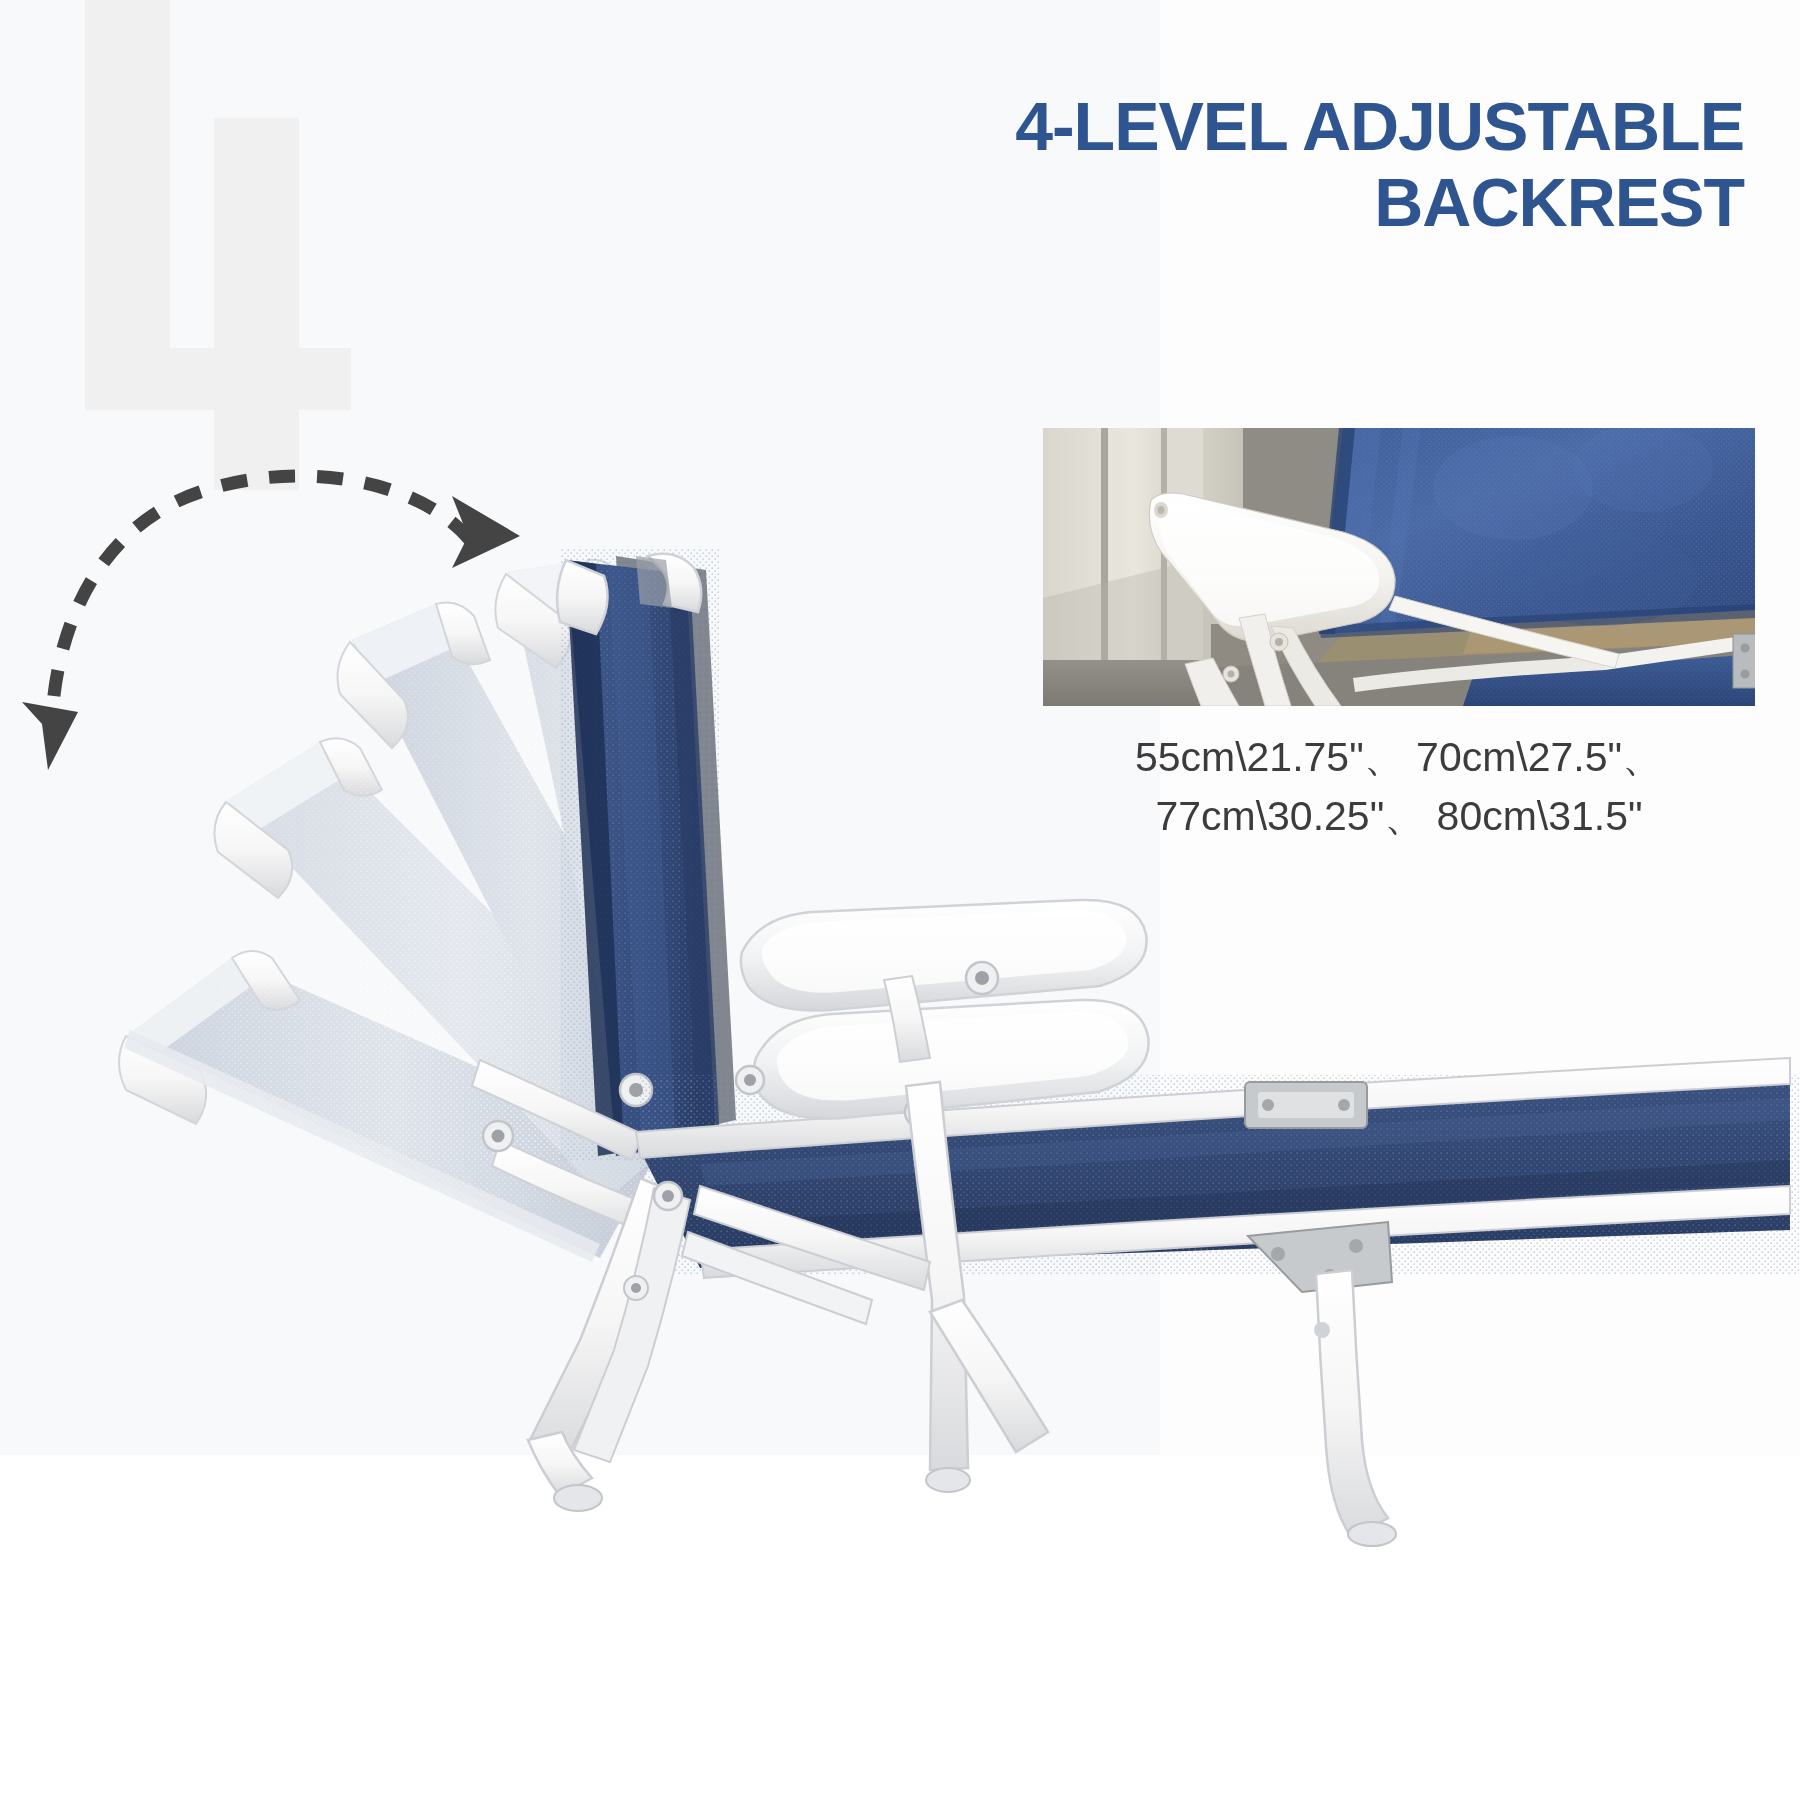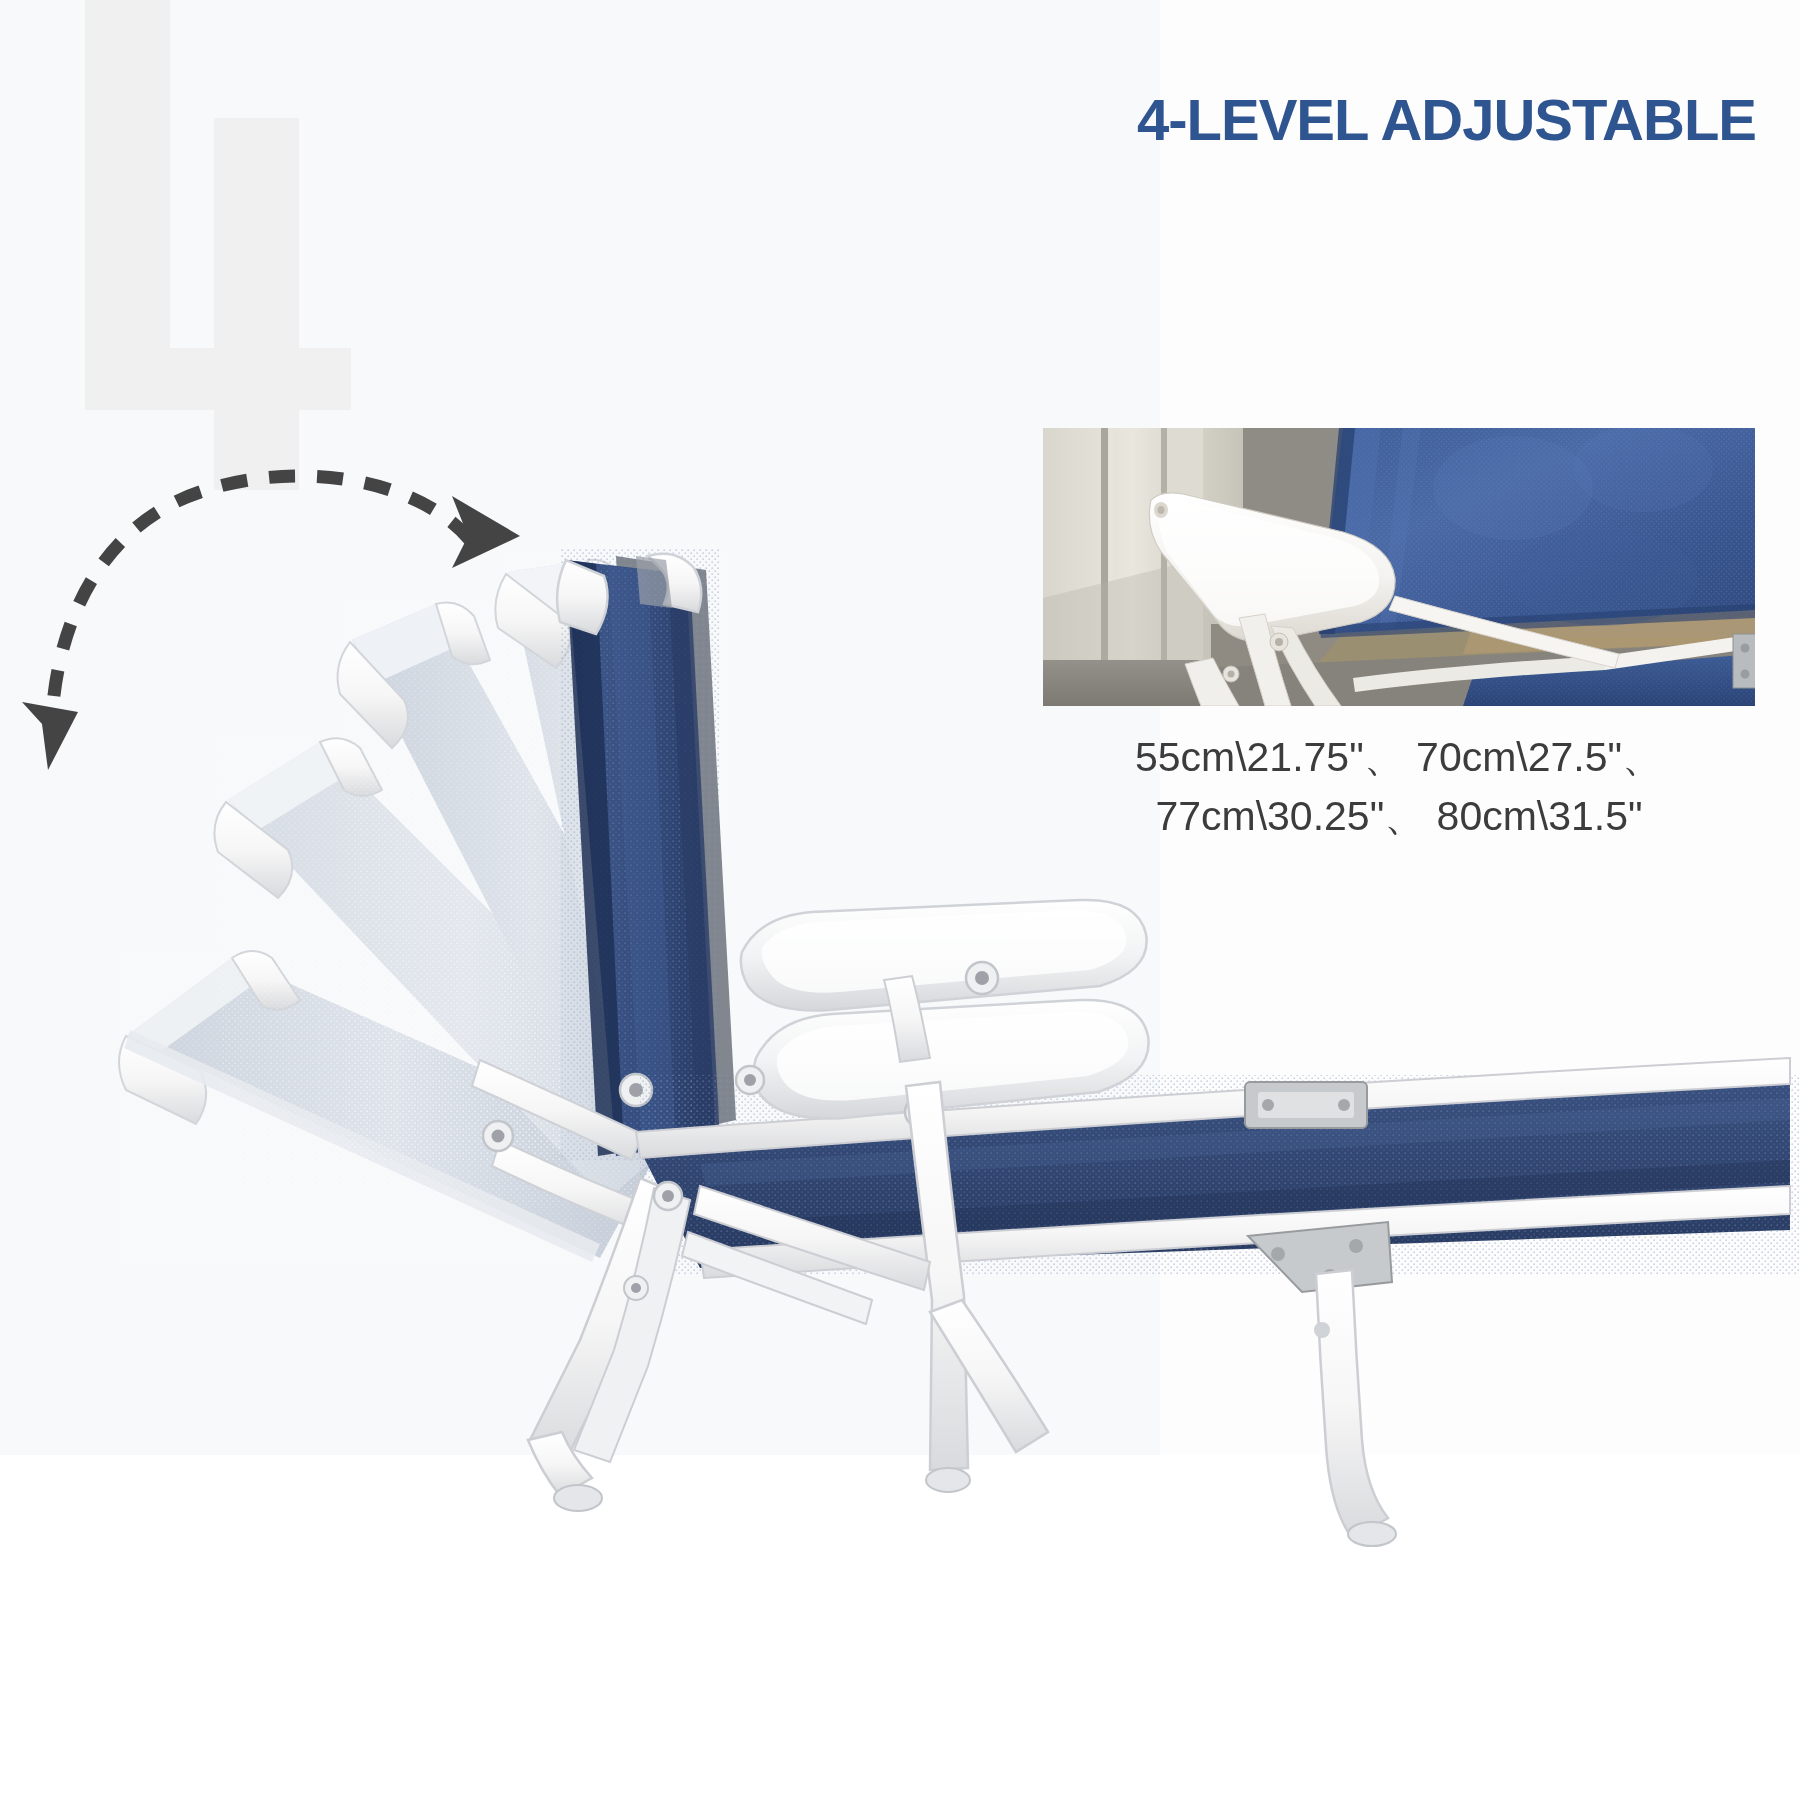--- a/index.html
+++ b/index.html
@@ -22,25 +22,25 @@
   }
   .bg-right-white {
     position:absolute; left:1160px; top:0; width:640px; height:1455px; background:#fdfdfd;
   }
 
   
   .watermark-4 { position:absolute; left:85px; top:-30px; width:330px; height:520px; }
 
   
   .headline {
-    position:absolute; right:44px; top:88px; width:1240px;
+    position:absolute; right:56px; top:88px; width:1240px;
     text-align:right;
     color:#2f5590;
     font-weight:bold;
-    font-size:58px;
+    font-size:68px;
     line-height:1.12;
     letter-spacing:-1px;
   }
   .headline .l2 { display:block; }
 
   
   .inset-photo {
     position:absolute; left:1043px; top:428px; width:712px; height:278px;
     overflow:hidden;
     background:#8e8c84;
@@ -79,20 +79,21 @@
       <rect x="0" y="0" width="85" height="440" fill="#f0f0f0"></rect>
 
       <rect x="0" y="378" width="266" height="62" fill="#f0f0f0"></rect>
 
       <rect x="129" y="148" width="85" height="400" fill="#f0f0f0"></rect>
     </svg>
   </div>
 
   <div class="headline">
     <span>4-LEVEL ADJUSTABLE</span>
+    <span class="l2">BACKREST</span>
   </div>
 
   <div class="inset-photo">
     <svg width="712" height="278" viewBox="0 0 712 278">
       <defs>
         <linearGradient id="wallG" x1="0" y1="0" x2="1" y2="0">
           <stop offset="0" stop-color="#d8d6cd"></stop>
           <stop offset="0.45" stop-color="#e8e6dd"></stop>
           <stop offset="1" stop-color="#c6c3b8"></stop>
         </linearGradient>

